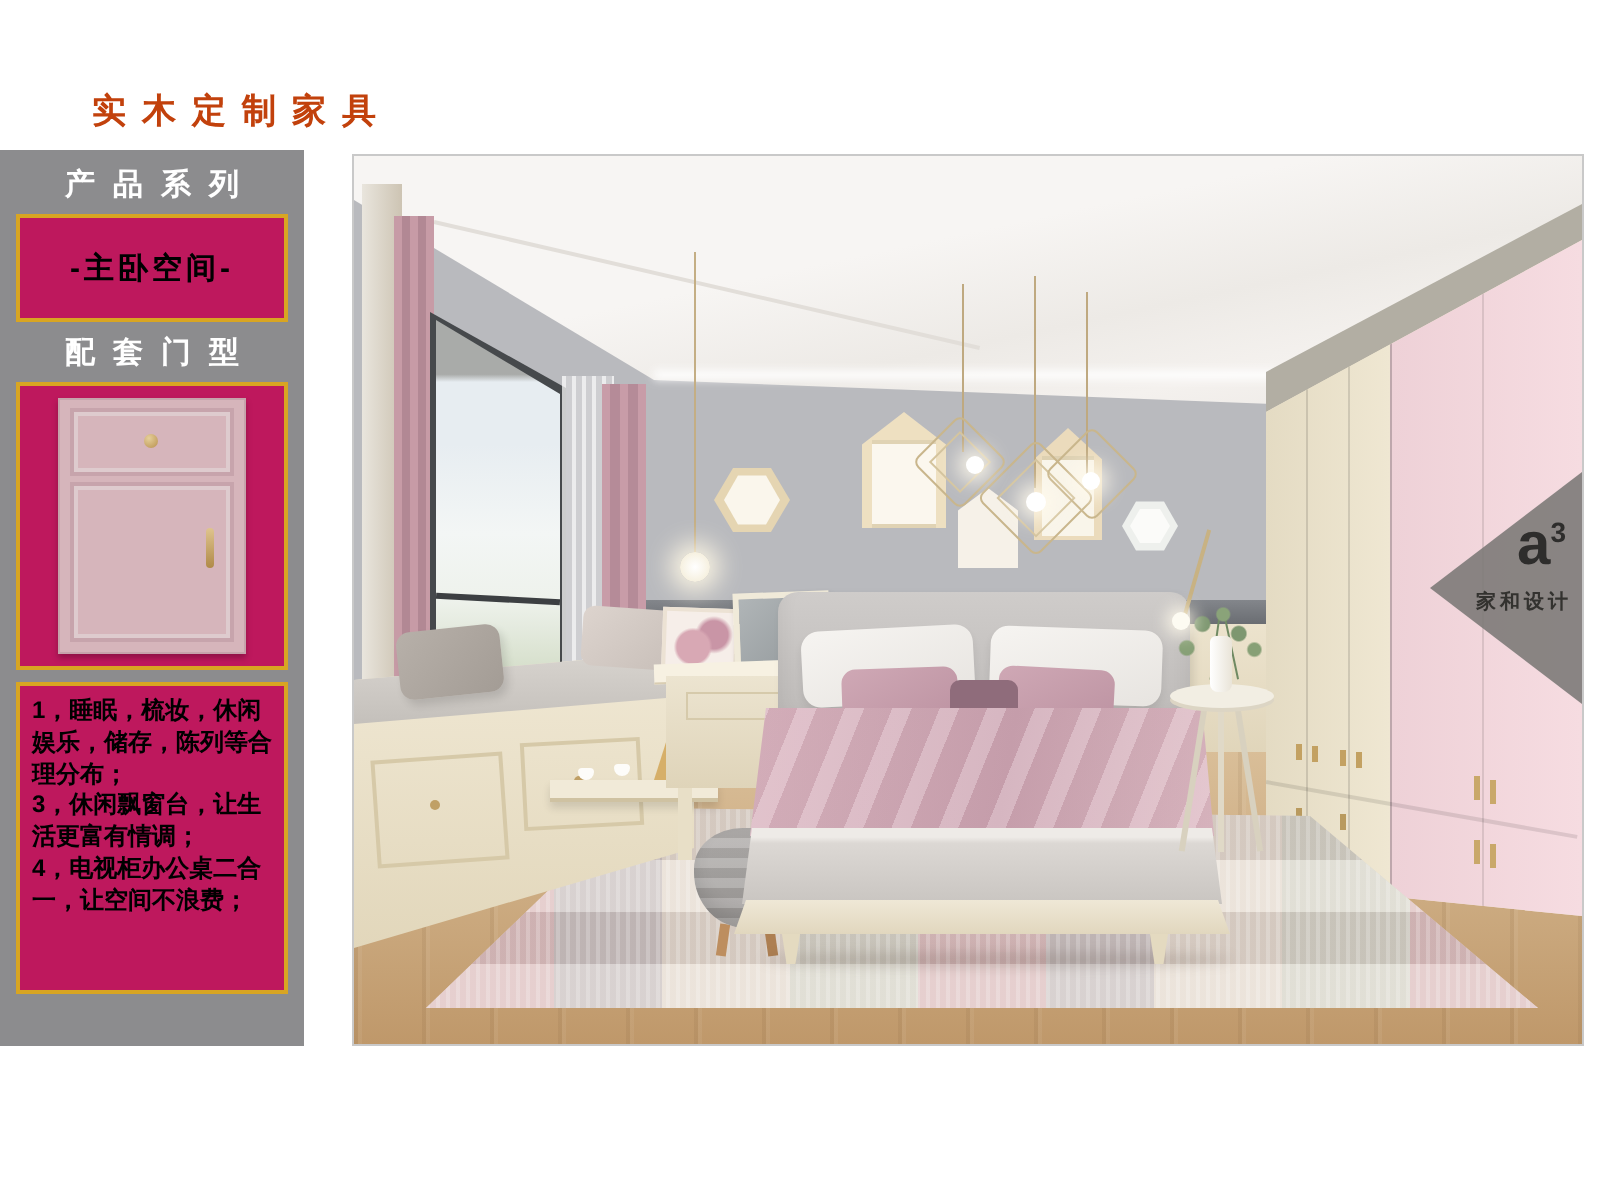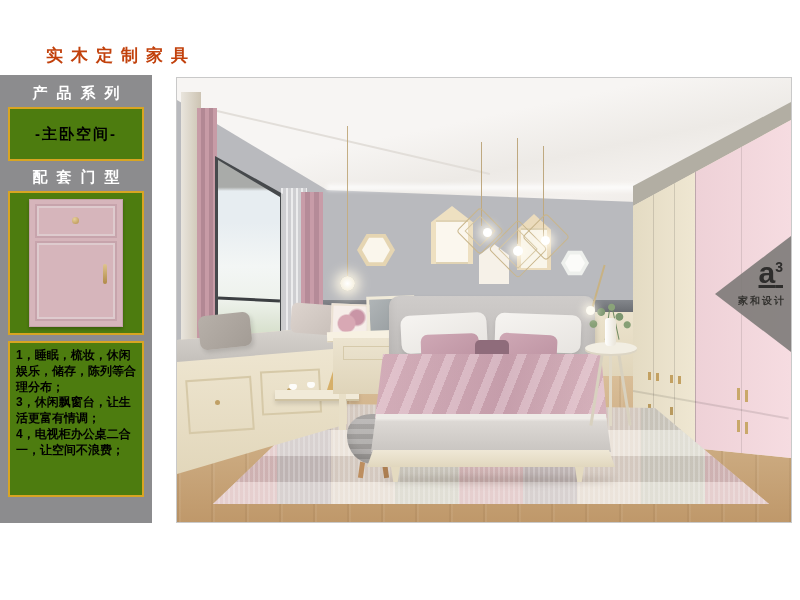--- a/index.html
+++ b/index.html
@@ -8,21 +8,21 @@
   
   .brand-title{position:absolute;left:30px;top:6px;font-family:"Liberation Serif",serif;
         font-weight:bold;font-size:27px;letter-spacing:2px;color:#111;}
   .brand-tagline{position:absolute;left:46px;top:44px;font-size:17px;letter-spacing:8px;
         color:#c2410c;font-weight:bold;}
   
   .sidebar{position:absolute;left:0;top:75px;width:152px;height:448px;background:#8c8c8e;
         box-sizing:border-box;padding-top:8px;}
   .sec-title{height:20px;line-height:20px;text-align:center;color:#fff;font-size:15px;
         font-weight:bold;letter-spacing:9px;text-indent:9px;}
-  .gold-box{margin:4px 8px 6px 8px;background:#4d7c0f;border:2px solid #d8a522;box-sizing:border-box;}
+  .gold-box{margin:4px 8px 6px 8px;background:#be185d;border:2px solid #d8a522;box-sizing:border-box;}
   .series-box{height:54px;display:flex;align-items:center;justify-content:center;
         font-size:15px;font-weight:bold;color:#000;letter-spacing:2px;}
   .door-box{height:144px;display:flex;align-items:center;justify-content:center;}
   .points-box{height:156px;padding:5px 6px;font-size:12px;font-weight:bold;color:#000;
         line-height:1.32;}
   .door{position:relative;width:94px;height:128px;background:#d6b5bb;
         box-shadow:0 2px 3px rgba(0,0,0,.25), inset 0 0 0 1px #c6a3ab;}
   .door-drawer{position:absolute;left:6px;right:6px;top:5px;height:30px;
         border:2px solid #c7a4ac;box-shadow:inset 0 0 0 2px #decbce;}
   .door-knob{position:absolute;left:50%;top:50%;width:7px;height:7px;margin:-4px 0 0 -4px;
@@ -31,21 +31,21 @@
         border:2px solid #c7a4ac;box-shadow:inset 0 0 0 2px #decbce;}
   .door-handle{position:absolute;right:8px;top:28%;width:4px;height:20px;border-radius:2px;
         background:linear-gradient(#dfc48e,#b08a48);}
   
   .photo{position:absolute;left:176px;top:77px;width:614px;height:444px;background:#b9babe;
         border:1px solid #c9c9c9;overflow:hidden;}
   .s{position:absolute;}
   .hexc{clip-path:polygon(25% 3%,75% 3%,100% 50%,75% 97%,25% 97%,0 50%);}
   .housec{clip-path:polygon(50% 0,100% 28%,100% 100%,0 100%,0 28%);}
   .wm-a{position:absolute;right:8px;top:22px;font-family:"Liberation Sans",sans-serif;
-        font-weight:bold;font-size:30px;color:#2e2d2c;line-height:1;text-decoration:underline;}
+        font-weight:bold;font-size:30px;color:#2e2d2c;line-height:1;}
   .wm-a sup{font-size:14px;}
   .wm-studio{position:absolute;right:5px;top:58px;font-size:10px;font-weight:bold;
         letter-spacing:2px;color:#33322f;white-space:nowrap;margin-left:36px;}
 </style>
 </head>
 <body>
 
 <div class="page">
 
   <div class="brand-tagline">实木定制家具</div>

